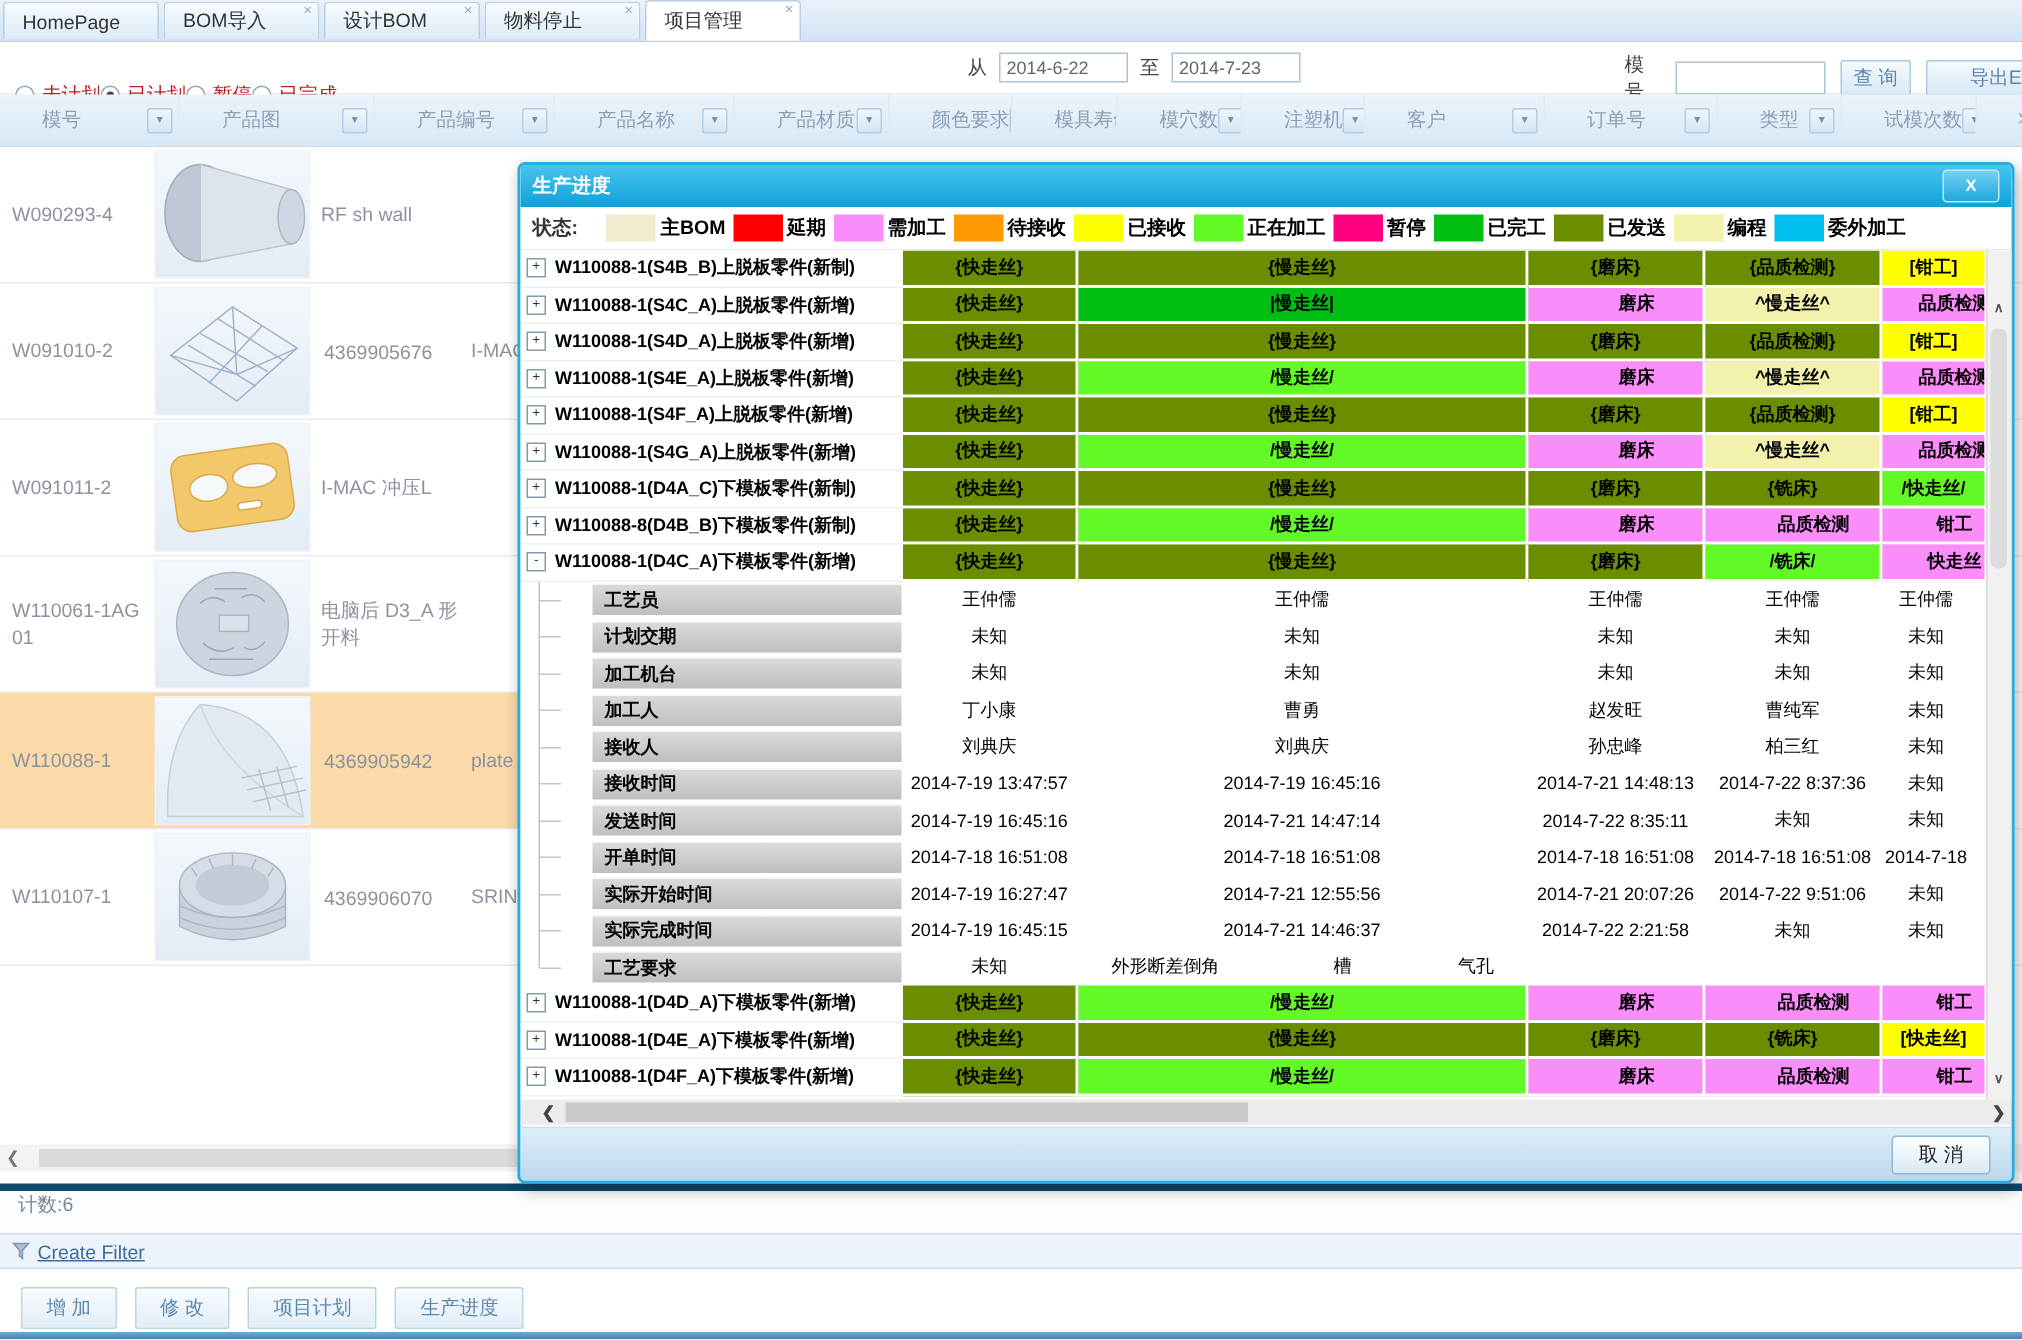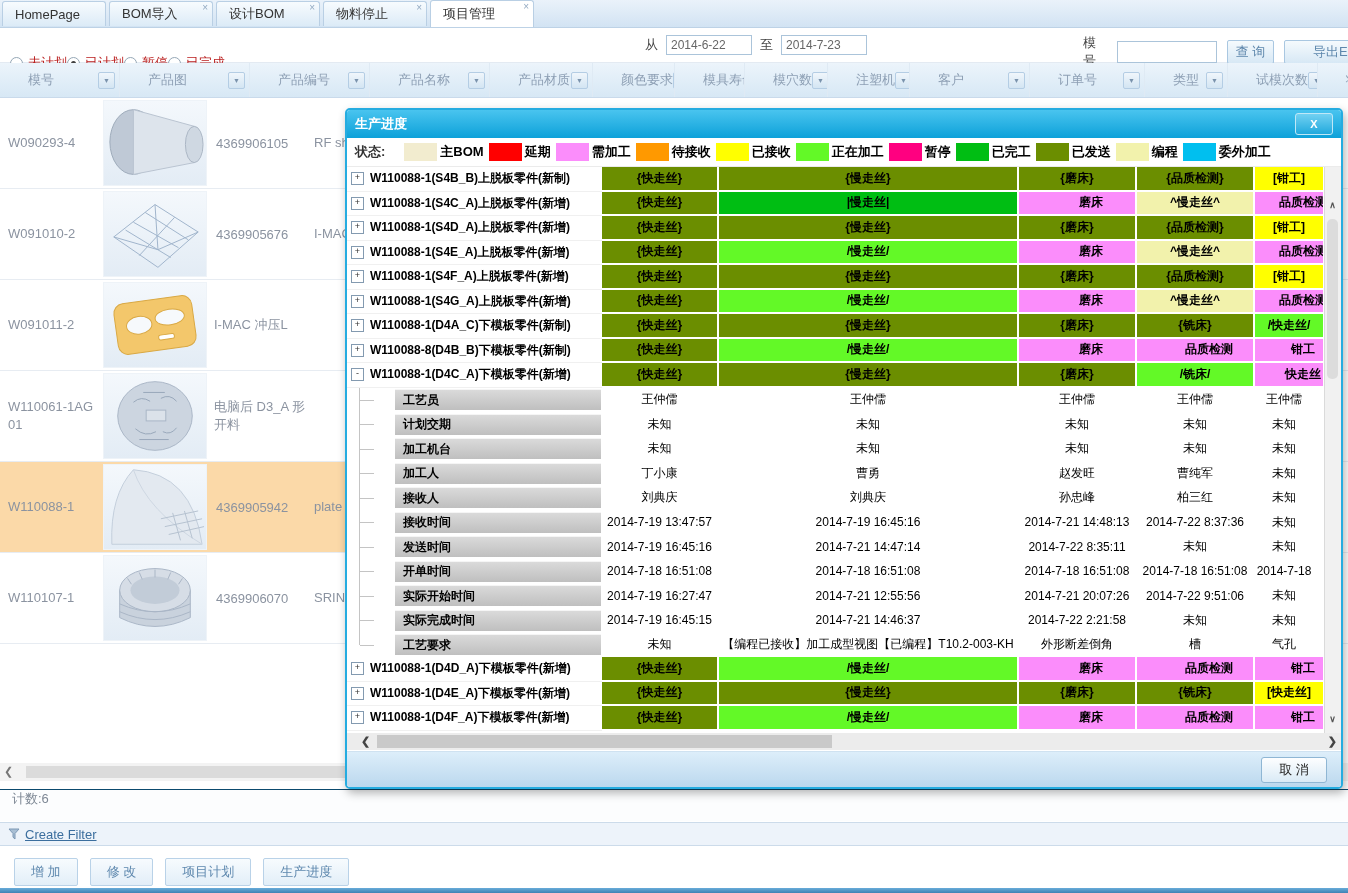--- a/index.html
+++ b/index.html
@@ -66,21 +66,21 @@
   .c-pno{width:100px;display:flex;align-items:center;padding-left:6px;color:#8b93a0;font-size:13px;}
   .c-name{width:100px;display:flex;align-items:center;color:#8b93a0;font-size:13px;
           padding-left:4px;line-height:1.35;}
   .thumb{background:linear-gradient(#f4f8fc,#e3ecf5);border:1px solid #eef3f8;}
 
   
   .mhscroll{position:absolute;top:763px;left:0;width:100%;height:18px;background:#f3f3f3;}
   .mharrow{position:absolute;left:4px;top:2px;color:#777;font-size:11px;}
   .mharrow::after{content:"❮";}
   .mhthumb{position:absolute;left:26px;top:3px;width:1014px;height:12px;background:#dbdbdb;}
-  .countline{position:absolute;top:789px;left:0;width:100%;height:32px;border-top:1px solid #0c4a6e;
+  .countline{position:absolute;top:789px;left:0;width:100%;height:32px;border-top:5px solid #0c4a6e;
              color:#7d8794;font-size:13px;padding:0 0 0 12px;box-sizing:border-box;background:#fcfdfe;}
   .cfbar{position:absolute;top:822px;left:0;width:100%;height:24px;background:#edf3fa;
          border-top:1px solid #ccdbea;border-bottom:1px solid #ccdbea;display:flex;
          align-items:center;padding-left:8px;gap:5px;box-sizing:border-box;}
   .cflink{color:#3b6e9e;text-decoration:underline;font-size:13px;}
   .toolbar{position:absolute;top:858px;left:0;display:flex;gap:12px;padding-left:14px;}
   .tbtn{padding:0 16px;height:26px;background:linear-gradient(#f7fbfe,#e2eef8);
         border:1px solid #b9d2e8;color:#5e88ae;font-size:13px;display:flex;align-items:center;
         border-radius:2px;}
   .strip{position:absolute;bottom:0;left:0;width:100%;height:5px;background:linear-gradient(#68acd9,#3f82b4);}
@@ -285,21 +285,20 @@
   <div class="gbody">
     <div class="grow">
       <div class="c-mold">W090293-4</div>
       <div class="c-img">
         <svg class="thumb" width="104" height="84" viewBox="0 0 104 84">
           <ellipse cx="30" cy="41" rx="24" ry="33" fill="#bfc9d6" stroke="#9daaba"></ellipse>
           <path d="M30 8 L92 25 L92 62 L30 74 Z" fill="#dde4ec" stroke="#b9c3d0"></path>
           <ellipse cx="92" cy="43.5" rx="9" ry="18.5" fill="#cfd8e2" stroke="#aab6c4"></ellipse>
         </svg>
       </div>
-      <div class="c-pno">4369906105</div>
       <div class="c-name">RF sh wall</div>
     </div>
     <div class="grow">
       <div class="c-mold">W091010-2</div>
       <div class="c-img">
         <svg class="thumb" width="104" height="84" viewBox="0 0 104 84">
           <g stroke="#9fb4cb" fill="none" stroke-width="1">
             <path d="M10 45 L52 12 L96 40 L55 76 Z"></path>
             <path d="M10 45 L55 58 L96 40 M52 12 L55 58 M30 30 L76 56 M72 25 L36 64 M22 38 L68 66 M42 20 L86 48"></path>
           </g>
@@ -619,21 +618,20 @@
             <div class="dlabel">实际完成时间</div>
             <div class="dval dv1">2014-7-19 16:45:15</div>
             <div class="dval dv2">2014-7-21 14:46:37</div>
             <div class="dval dv3">2014-7-22 2:21:58</div>
             <div class="dval dv4">未知</div>
             <div class="dval dv5">未知</div>
           </div>
           <div class="drow">
             <div class="dlabel">工艺要求</div>
             <div class="dval dv1">未知</div>
-            <div class="dval dv2">【编程已接收】加工成型视图【已编程】T10.2-003-KH</div>
             <div class="dval dv3">外形断差倒角</div>
             <div class="dval dv4">槽</div>
             <div class="dval dv5">气孔</div>
           </div>
         </div>
 
         <div class="prow">
           <div class="tcell">
               <span class="expander">+</span>
               <span class="plabel">W110088-1(D4D_A)下模板零件(新增)</span>

